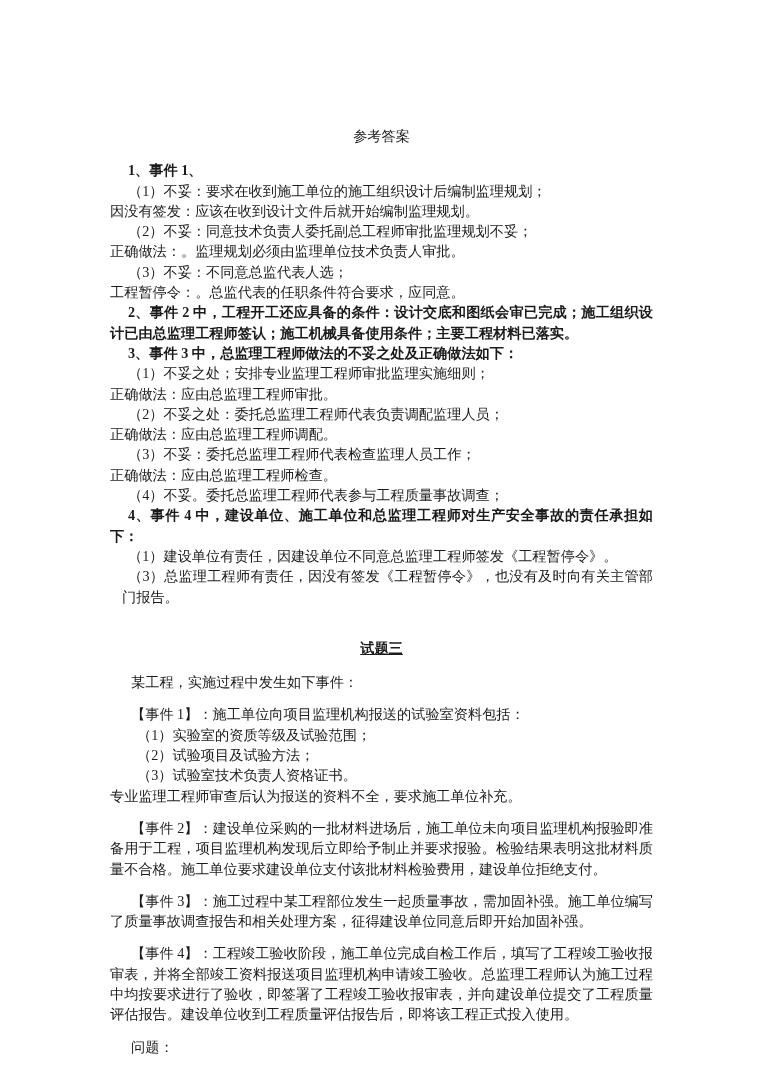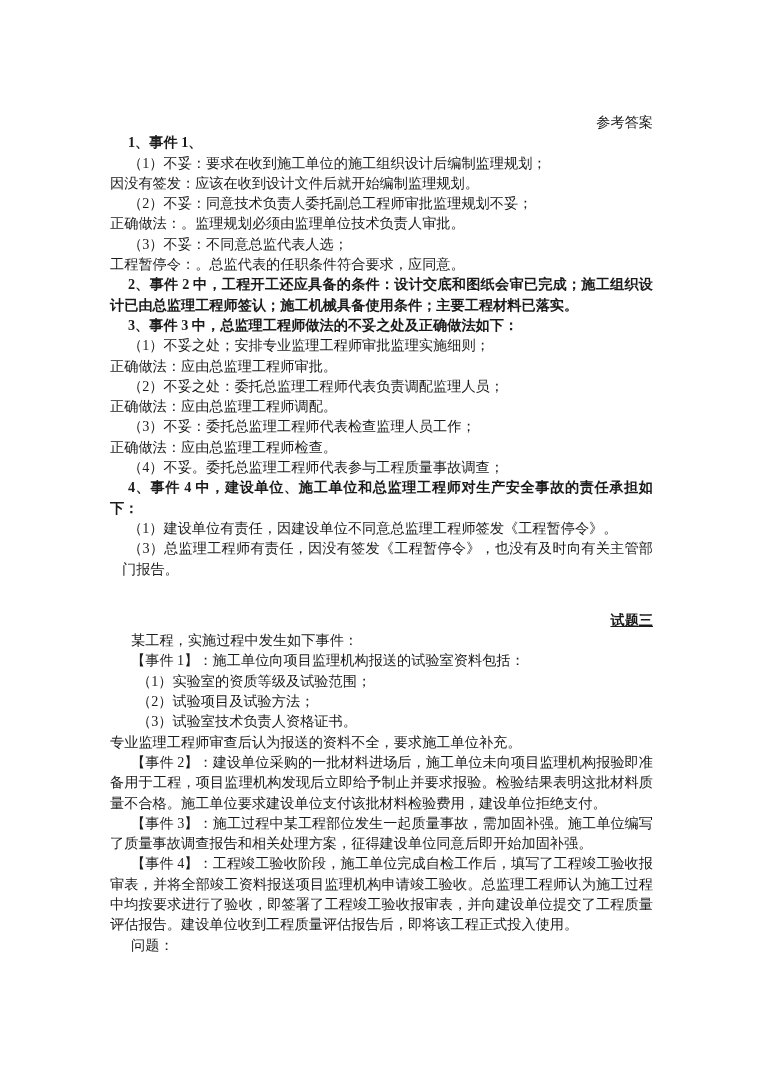--- a/index.html
+++ b/index.html
@@ -19,38 +19,38 @@
     top: 112px;
     width: 543px;
     font-family: "Liberation Serif", "DejaVu Serif", serif;
     font-size: 14.2px;
     line-height: 20.3px;
     color: #1b1b1b;
   }
   .section { display: block; }
   .section-questions { margin-top: 31px; }
   .title {
-    margin: 0;
-    text-align: right;
+    margin: 14px;
+    text-align: center;
   }
   .title-bold {
     font-weight: 700;
     text-decoration: underline;
   }
   .para {
     margin: 0;
     text-align: justify;
     text-justify: inter-ideograph;
     word-break: break-all;
   }
   
   .indent-none   { text-indent: 0; }
   .indent-num    { text-indent: 18px; font-weight: bold; }  
   .indent-paren  { text-indent: 6px; margin-left: 12px; }   
-  .indent-two    { text-indent: 21px; }  
+  .indent-two    { text-indent: 21px; margin-top: 12px; }  
   .indent-paren2 { text-indent: 27px; }  
 </style>
 </head>
 <body style="background: rgb(255, 255, 255);">
 
 <div class="page" style="color: rgb(27, 27, 27);">
 
   <section class="section section-answers">
     <p class="title title-plain">参考答案</p>
     <div>

